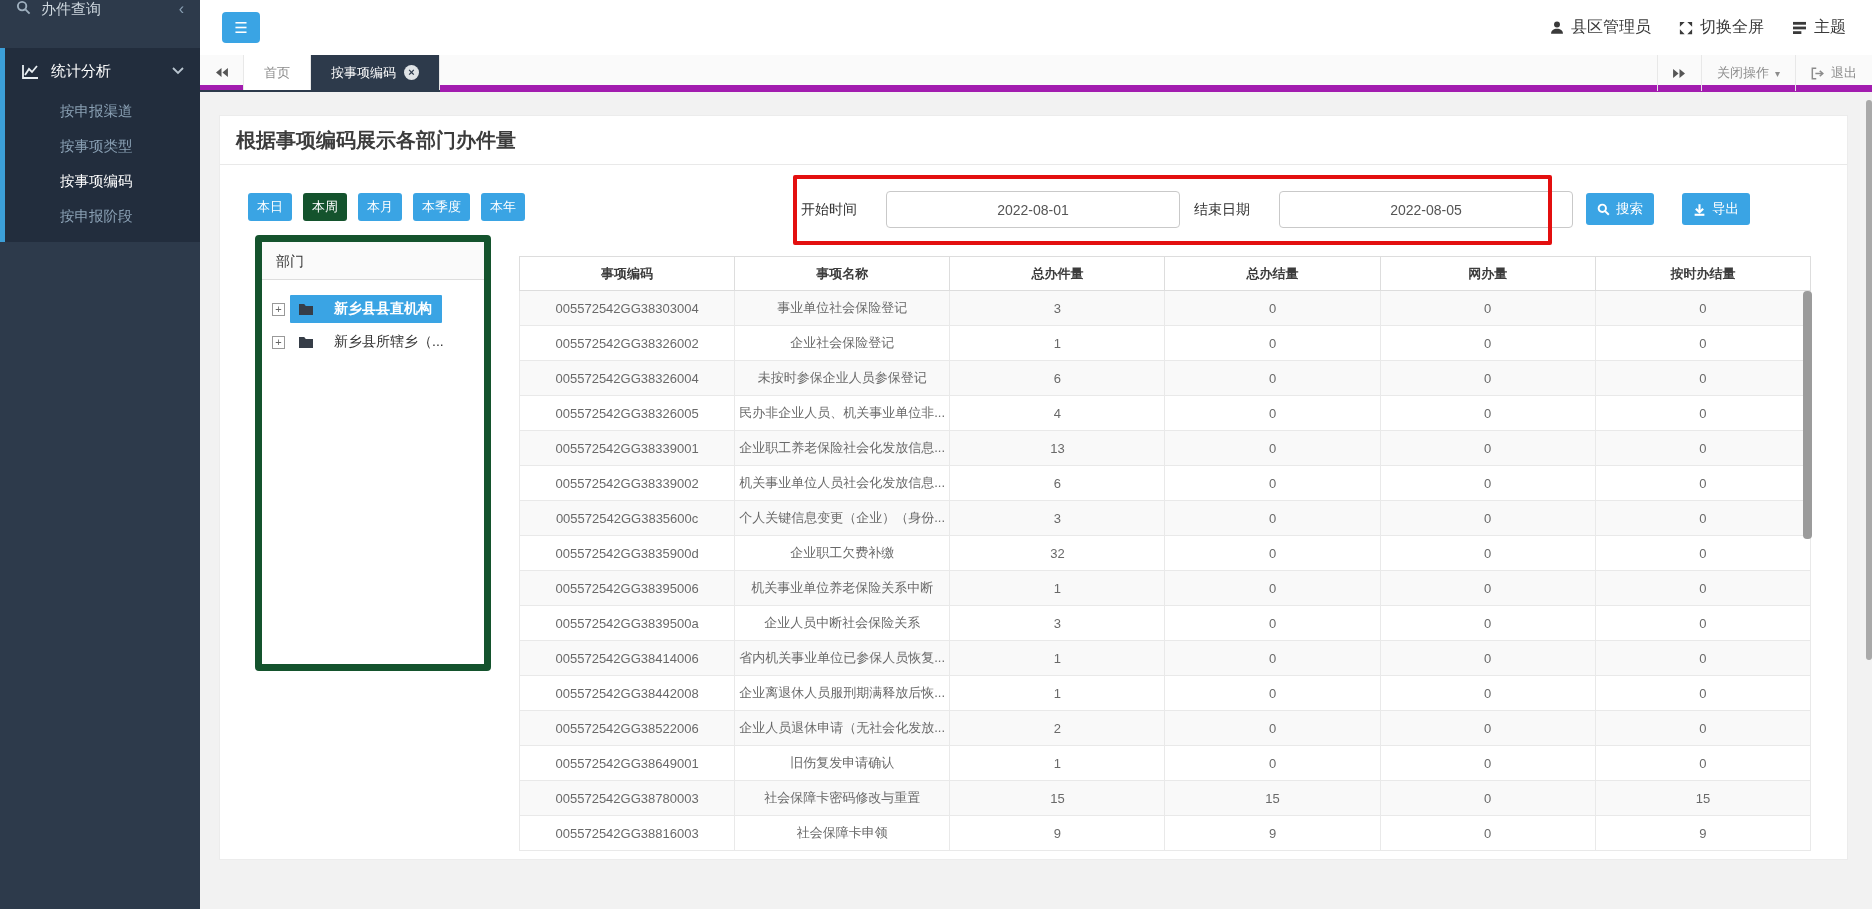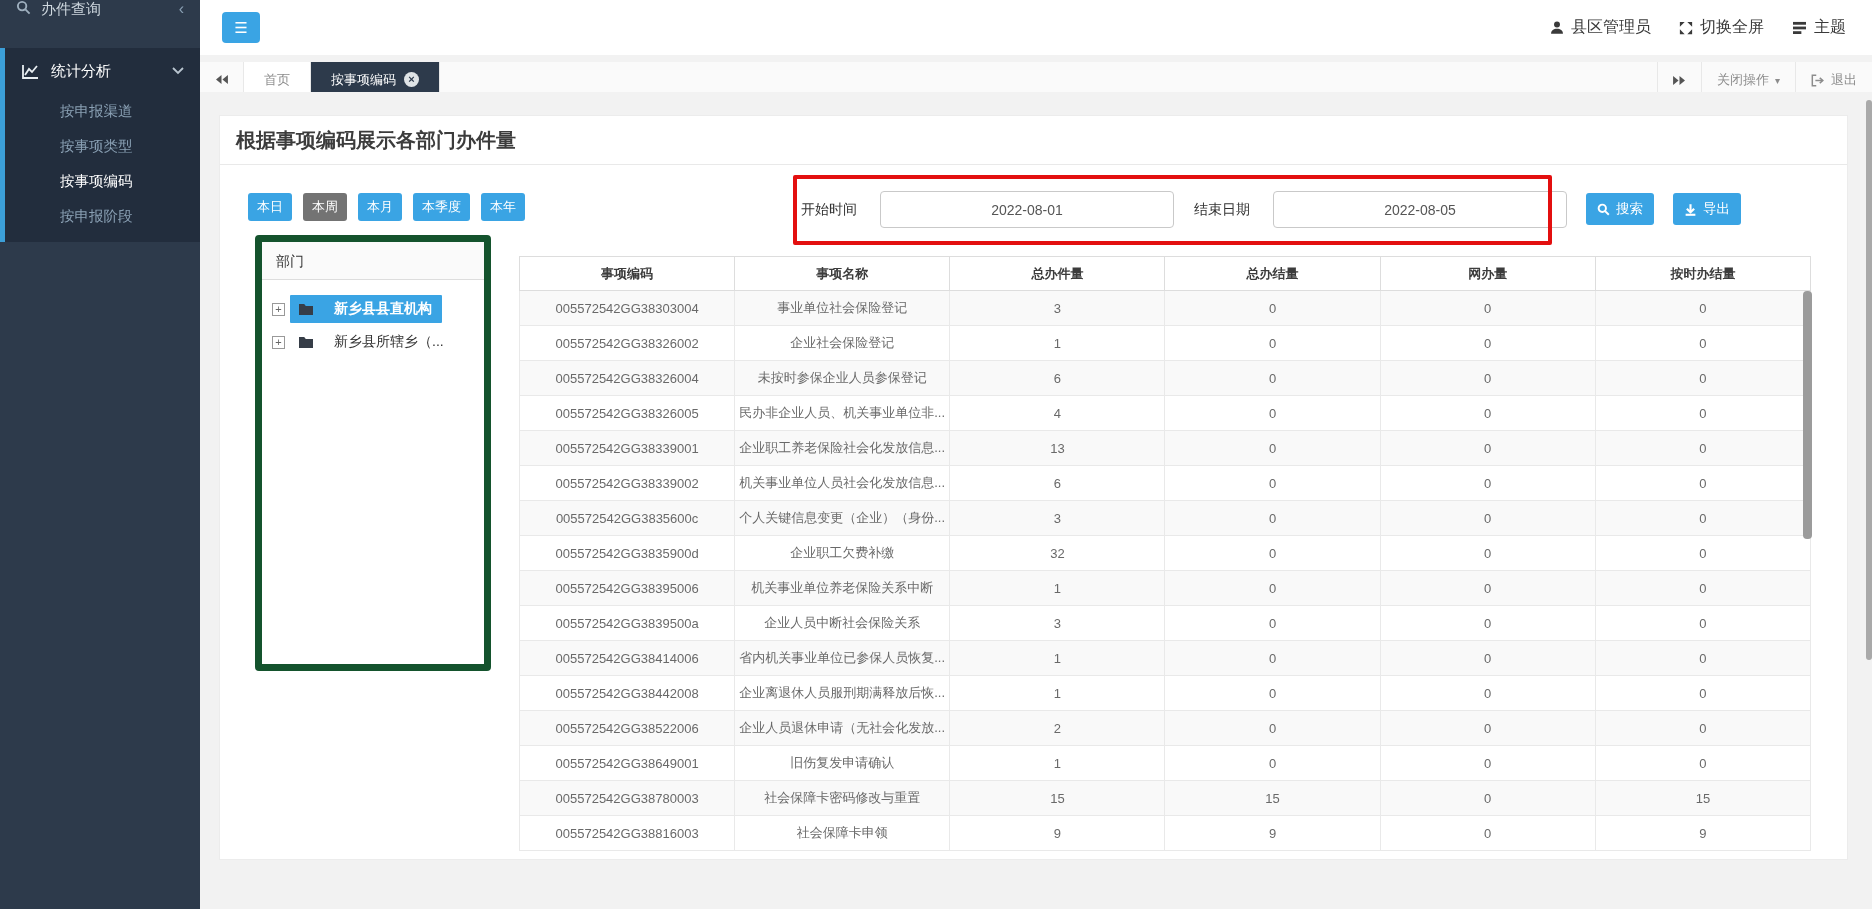--- a/index.html
+++ b/index.html
@@ -22,44 +22,44 @@
   .sb-sub li { height:35px; line-height:35px; padding-left:60px; color:#8aa0b4; font-size:14.5px; cursor:pointer; }
   .sb-sub li.active { color:#ffffff; }
 
   
   .topbar { position:absolute; left:200px; top:0; right:0; height:55px; background:#ffffff; }
   .hamburger { position:absolute; left:22px; top:12px; width:38px; height:31px; background:#3aa4e4; border:none; border-radius:4px; color:#fff; font-size:15px; cursor:pointer; }
   .topbar-right { position:absolute; right:26px; top:0; height:55px; display:flex; align-items:center; gap:28px; }
   .tb-link { display:flex; align-items:center; gap:7px; font-size:16px; color:#3a3a3a; cursor:pointer; }
 
   
-  .tabbar { position:absolute; left:200px; top:62px; right:0; height:37px; background:#fafafa; border-bottom:1px solid #a21caf; }
+  .tabbar { position:absolute; left:200px; top:55px; right:0; height:37px; background:#fafafa; border-bottom:7px solid #a21caf; }
   .tabs-left { position:absolute; left:0; top:0; height:37px; display:flex; align-items:stretch; border-bottom:2px solid #2d3a4b; }
   .tab-arrow { width:44px; display:flex; align-items:center; justify-content:center; color:#555; border-right:1px solid #e8e8e8; cursor:pointer; }
   .tab { display:flex; align-items:center; padding:0 20px; font-size:13px; color:#8c8c8c; background:#fff; border-right:1px solid #e8e8e8; cursor:pointer; }
   .tab.active { background:#2d3a4b; color:#fff; gap:8px; }
   .tab-close { width:15px; height:15px; border-radius:50%; background:#dfe3e6; color:#2d3a4b; font-size:11px; line-height:15px; text-align:center; font-weight:bold; }
   .tabs-right { position:absolute; right:0; top:0; height:36px; display:flex; align-items:stretch; }
   .t-right { display:flex; align-items:center; gap:6px; padding:0 15px; font-size:13px; color:#8c8c8c; border-left:1px solid #e8e8e8; cursor:pointer; }
   .caret-down { font-size:10px; }
 
   
   .content { position:absolute; left:200px; top:92px; right:0; bottom:0; background:#f2f2f2; }
   .card { position:absolute; left:19px; top:23px; width:1629px; height:745px; background:#fff; border:1px solid #ececec; }
   .card-title { margin:0; padding:11px 16px 10px; font-size:20px; font-weight:bold; color:#3c3c3c; border-bottom:1px solid #e9e9e9; }
 
   .filters { position:absolute; left:28px; top:77px; display:flex; gap:11px; }
   .fbtn { height:28px; padding:0 9px; border:none; border-radius:3px; color:#fff; font-size:13px; cursor:pointer; }
 
-  .dg { position:absolute; top:75px; display:flex; align-items:center; gap:23px; }
+  .dg { position:absolute; top:75px; display:flex; align-items:center; gap:29px; }
   #dg-start { left:581px; } #dg-end { left:974px; }
   .dg label { font-size:14px; color:#333; }
   .dinput { width:294px; height:37px; border:1px solid #c9c9c9; border-radius:4px; padding:0 12px; font-size:14px; color:#555; background:#fff;text-align:center; }
 
-  .actions { position:absolute; left:1366px; top:77px; display:flex; gap:19px;border-radius:7px; }
+  .actions { position:absolute; left:1366px; top:77px; display:flex; gap:28px;border-radius:7px; }
   .abtn { height:32px; padding:0 11px; background:#3aa4e4; border:none; border-radius:3px; color:#fff; font-size:13.5px; display:flex; align-items:center; gap:6px; cursor:pointer; }
 
   .red-annotation { position:absolute; left:573px; top:59px; width:759px; height:70px; border:4px solid #e30f0f; border-radius:2px; pointer-events:none; z-index:20; }
 
   
   .tree { position:absolute; left:35px; top:119px; width:236px; height:436px; border:7px solid #14532d; border-radius:4px; overflow:hidden; background:#fff; }
   .tree-header { height:38px; line-height:38px; padding-left:14px; background:#fafafa; border-bottom:1px solid #ddd; font-size:14px; color:#333; }
   .tree-body { padding:15px 6px 0 10px; }
   .tree-item { display:flex; align-items:center; margin-bottom:5px; font-size:14px; color:#333; cursor:pointer; }
   .pbox { width:13px; height:13px; border:1px solid #999; background:#fff; color:#666; font-size:11px; line-height:11px; text-align:center; flex:0 0 13px; margin-right:5px; }
@@ -188,21 +188,21 @@
     </div>
   </div>
 </div>
 
 <main class="content">
   <section class="card">
     <h2 class="card-title">根据事项编码展示各部门办件量</h2>
 
     <div class="filters" id="filters">
         <button class="fbtn" style="background: rgb(58, 164, 228);">本日</button>
-        <button class="fbtn" style="background: #737373;">本周</button>
+        <button class="fbtn" style="background: #14532d;">本周</button>
         <button class="fbtn" style="background: rgb(58, 164, 228);">本月</button>
         <button class="fbtn" style="background: rgb(58, 164, 228);">本季度</button>
         <button class="fbtn" style="background: rgb(58, 164, 228);">本年</button>
       </div>
 
     <div class="dg" id="dg-start">
       <label>开始时间</label>
       <input class="dinput" value="2022-08-01" style="">
     </div>
     <div class="dg" id="dg-end">

